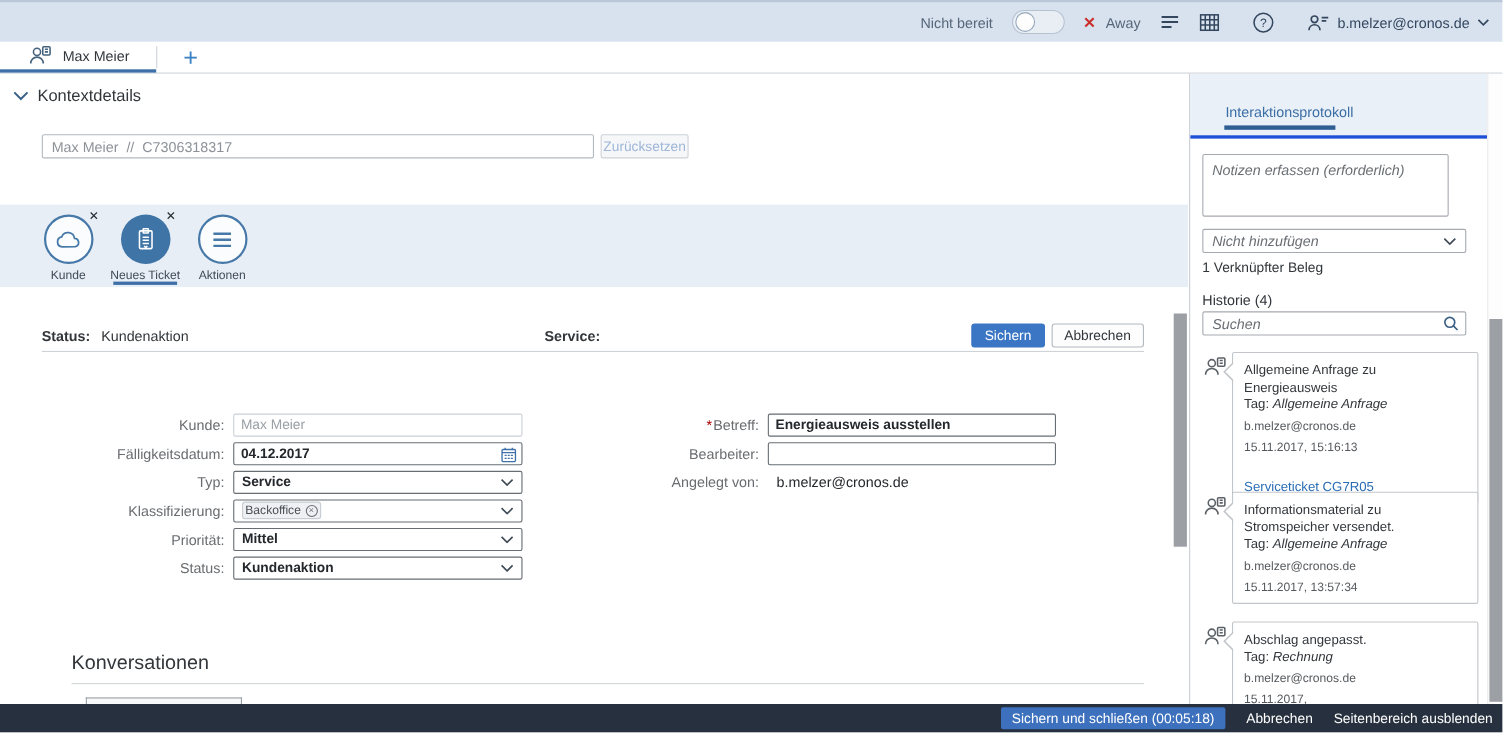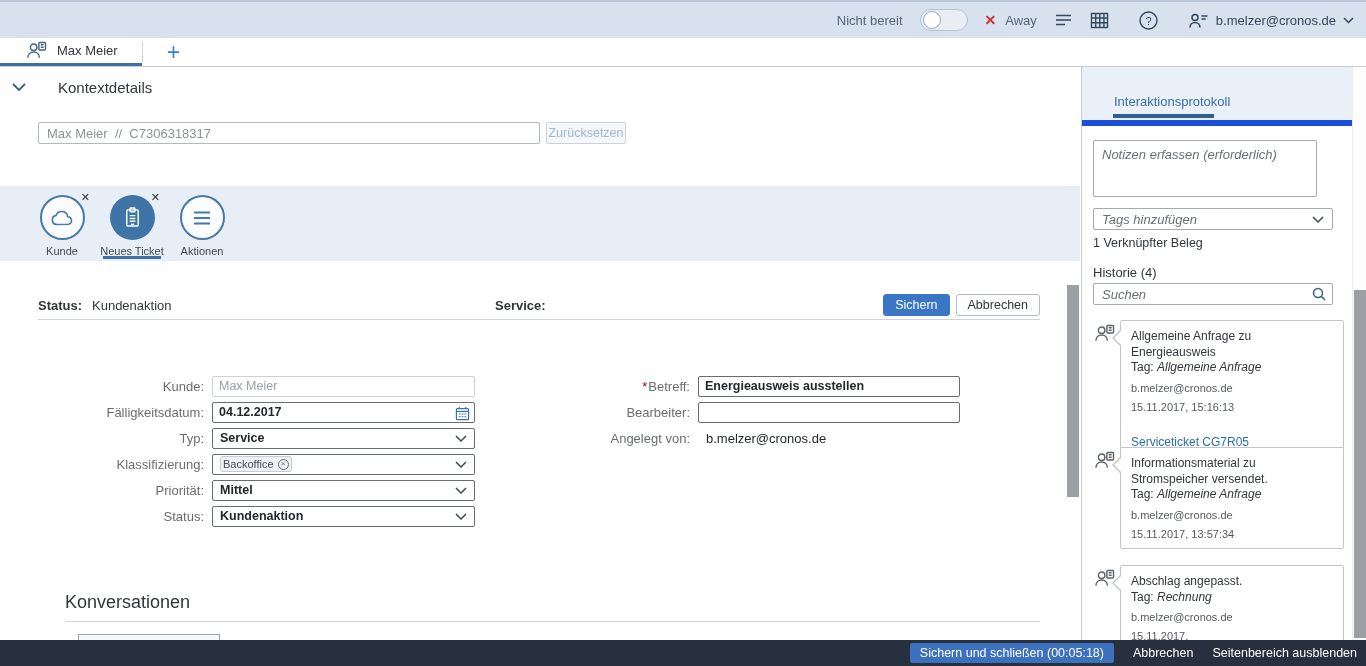--- a/index.html
+++ b/index.html
@@ -19,21 +19,21 @@
 
   
   .tabbar{position:absolute;top:38px;left:0;width:1366px;height:29px;background:#fff;border-bottom:1px solid #c5cbd1;display:flex;align-items:stretch}
   .tab{display:flex;align-items:center;gap:10px;padding:0 24px 0 26px;border-bottom:3px solid #3f6fa8;color:#32363a;font-size:13px}
   .tab .picon{color:#46637e;display:inline-flex}
   .tab-divider{width:1px;background:#cfd4d9;margin:4px 0}
   .add-tab{display:flex;align-items:center;padding:0 24px;color:#3b82c4;font-size:23px;line-height:1}
 
   
   .main{position:absolute;top:67px;left:0;width:1080px;height:573px;background:#fff;overflow:hidden}
-  .ctx-header{position:absolute;top:12px;left:12px;display:flex;align-items:center;gap:32px}
+  .ctx-header{position:absolute;top:12px;left:12px;display:flex;align-items:center;gap:8px}
   .ctx-header .chev{color:#3a5f85;display:inline-flex}
   .ctx-title{font-size:15px;color:#32363a}
   .ctx-input{position:absolute;top:55px;left:38px;width:502px;height:22px;border:1px solid #b3b9c0;border-radius:2px;
              padding:0 8px;font-size:13px;color:#8d9299;background:#fff;font-family:inherit}
   .ctx-reset{position:absolute;top:55px;left:546px;width:80px;height:22px;background:#f6f7f9;border:1px solid #ccd2d8;
              border-radius:2px;color:#9fb6d8;font-size:12.5px;font-family:inherit}
 
   .band{position:absolute;top:119px;left:0;width:1080px;height:75px;background:#e8eef6;display:flex;padding-left:30px;gap:6px}
   .band-item{position:relative;width:64px;text-align:center;padding-top:9px}
   .band-circle{width:45px;height:45px;border-radius:50%;margin:0 auto;display:flex;align-items:center;justify-content:center}
@@ -73,21 +73,21 @@
          padding:1px 2px;font-size:11px;font-weight:normal;color:#4a4f54}
   .token-x{display:inline-flex;align-items:center;justify-content:center;width:11px;height:11px;border:1px solid #6a6f74;
            border-radius:50%;font-size:8px;color:#6a6f74;line-height:1}
   .plain-val{font-size:13px;color:#24282c;padding-left:8px}
   .konv-title{position:absolute;top:525px;left:65px;font-size:18px;color:#32363a}
   .partial-ctl{position:absolute;top:567px;left:78px;width:142px;height:6px;border:1px solid #9aa0a5;border-bottom:none;background:#f7f8f9}
   .main-sb-thumb{position:absolute;left:1067px;top:218px;width:12px;height:212px;background:#9c9fa3}
 
   
   .sidebar{position:absolute;top:67px;left:1081px;width:271px;height:573px;background:#fff;border-left:1px solid #c9ced4;overflow:hidden}
-  .sb-header{position:absolute;top:0;left:0;width:100%;height:59px;background:#eaf0f8;border-bottom:6px solid #1d4ed8}
+  .sb-header{position:absolute;top:0;left:0;width:100%;height:59px;background:#eaf0f8;border-bottom:3px solid #1d4ed8}
   .sb-tab{position:absolute;left:32px;top:27px;font-size:13px;color:#3a6ea5}
   .sb-underline{position:absolute;left:31px;top:47px;width:101px;height:4px;background:#2e5e92}
   .sb-notes{position:absolute;left:11px;top:73px;width:224px;height:57px;border:1px solid #a5aab0;border-radius:2px;
             padding:6px 8px;font-size:13px;font-family:inherit;resize:none;color:#ef4444}
   .sb-notes::placeholder{font-style:italic;color:#6a6f74}
   .sb-tags{position:absolute;left:11px;top:141px;width:240px;height:22px;border:1px solid #a5aab0;border-radius:2px;
            display:flex;align-items:center;justify-content:space-between;padding:0 8px;background:#fff}
   .sb-tags .ph{font-style:italic;font-size:13px;color:#6a6f74}
   .sb-tags .chev{color:#3e4a55;display:inline-flex}
   .sb-linked{position:absolute;left:11px;top:169px;font-size:12.5px;color:#32363a}
@@ -336,21 +336,21 @@
     <div class="main-sb-thumb"></div>
   </section>
 
   <aside class="sidebar">
     <div class="sb-header">
       <span class="sb-tab">Interaktionsprotokoll</span>
       <span class="sb-underline"></span>
     </div>
     <textarea class="sb-notes" placeholder="Notizen erfassen (erforderlich)" style=""></textarea>
     <div class="sb-tags">
-      <span class="ph">Tags hinzufügen</span>
+      <span class="ph">Nicht hinzufügen</span>
       <span class="chev">
           <svg width="12" height="7" viewBox="0 0 12 7" fill="none" stroke="currentColor" stroke-width="1.5">
             <path d="M1 1l5 5 5-5"></path>
           </svg>
         </span>
     </div>
     <div class="sb-linked">1 Verknüpfter Beleg</div>
     <div class="sb-hist-title">Historie (4)</div>
     <div class="sb-search">
       <input placeholder="Suchen" style="">

